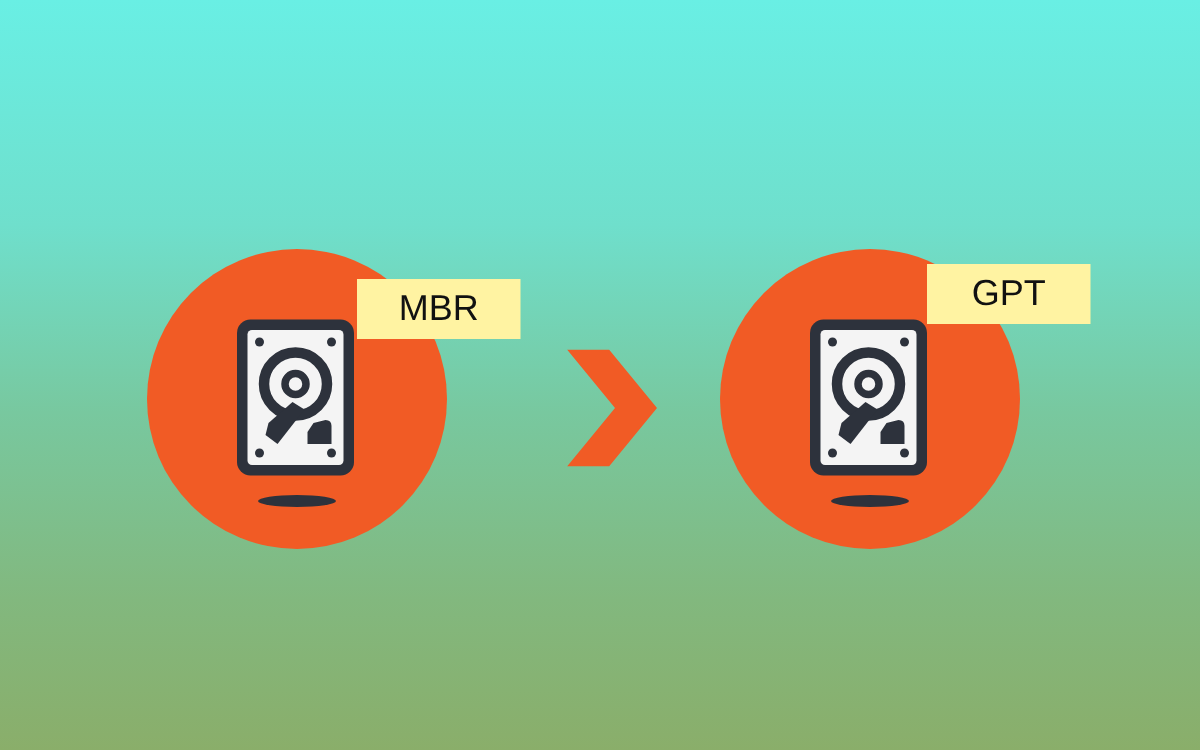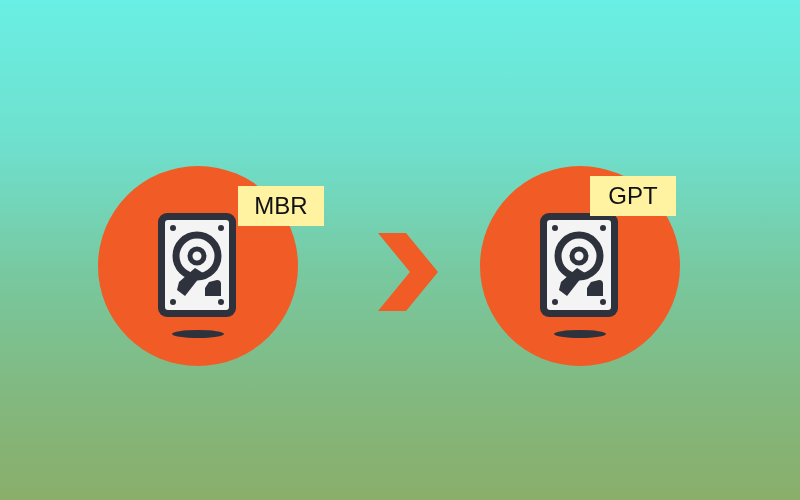--- a/index.html
+++ b/index.html
@@ -7,21 +7,21 @@
       width: 800px; height: 500px; position: relative; overflow: hidden;
       background: linear-gradient(to bottom, #69efe4 0%, #6fdfcc 30%, #78c89f 55%, #82b87e 80%, #8aae6a 100%);
       font-family: "Liberation Sans", sans-serif;
     }
     .circle {
       position: absolute; width: 200px; height: 200px; border-radius: 50%;
       background: #f15b25;
     }
     .hdd { position: absolute; }
     .label {
-      position: absolute; width: 86px; height: 40px;
+      position: absolute; width: 109px; height: 40px;
       background: #fff3a2;
       display: flex; align-items: center; justify-content: center;
       font-size: 24px; color: #111;
     }
     .chevron { position: absolute; left: 378px; top: 233px; }
   </style>
 </head>
 <body>
 
 <div>
@@ -54,14 +54,14 @@
     <circle cx="18" cy="18" r="3" fill="#2d323c"></circle>
     <circle cx="66" cy="18" r="3" fill="#2d323c"></circle>
     <circle cx="18" cy="92" r="3" fill="#2d323c"></circle>
     <circle cx="66" cy="92" r="3" fill="#2d323c"></circle>
     <circle cx="42" cy="46" r="21" fill="none" stroke="#2d323c" stroke-width="7"></circle>
     <circle cx="42" cy="46" r="7" fill="none" stroke="#2d323c" stroke-width="5"></circle>
     <path d="M40 58 L48 63 L30 86 L22 80 L24 72 Z" fill="#2d323c"></path>
     <path d="M54 72 L62 70 Q66 70 66 74 L66 86 L50 86 L50 78 Z" fill="#2d323c"></path>
     <ellipse cx="43" cy="124" rx="26" ry="4" fill="#2d323c"></ellipse>
   </svg>
-  <div class="label" style="left:590px; top:176px;">GPT</div>
+  <div class="label" style="left:618px; top:176px;">GPT</div>
 </div>
 
 </body></html>

